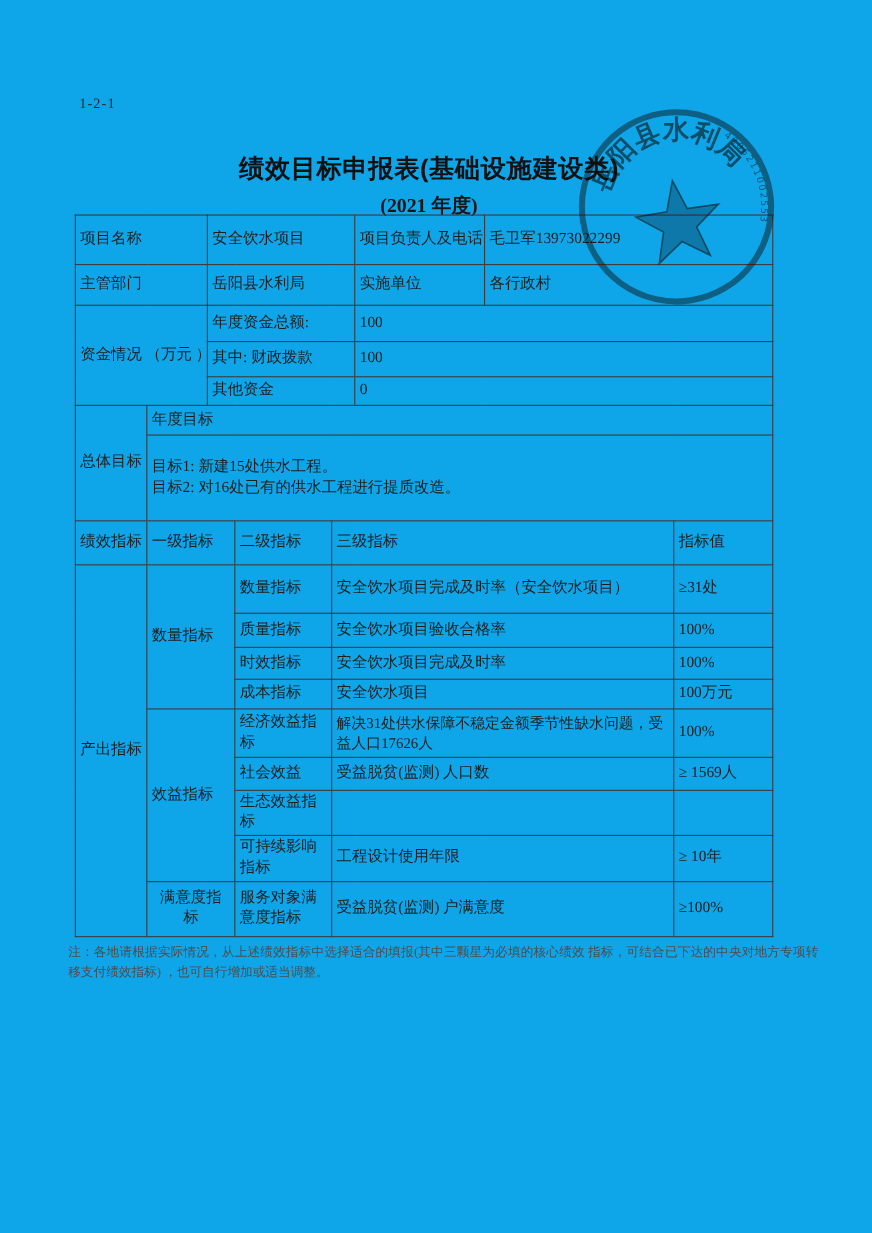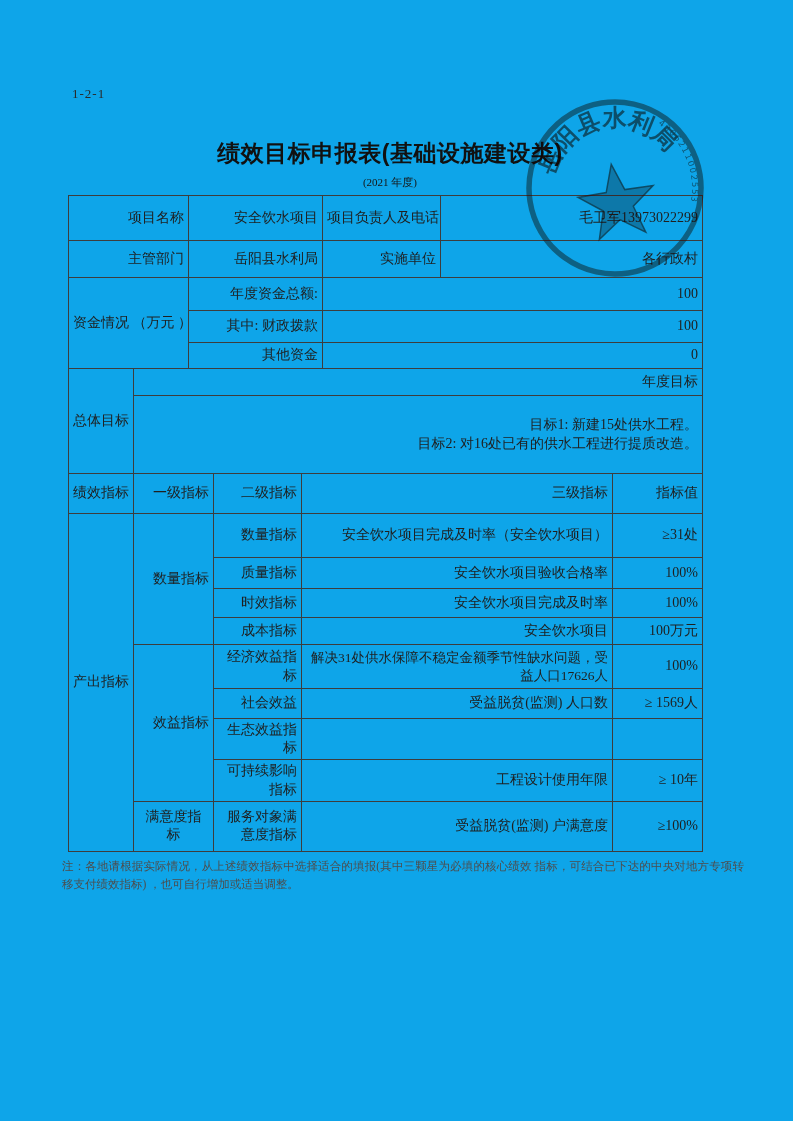--- a/index.html
+++ b/index.html
@@ -14,30 +14,30 @@
   }
   .corner-code{
     position:absolute;left:72px;top:86px;
     font-size:13px;letter-spacing:1px;color:#2a2a2a;
   }
   .title-wrap{position:absolute;left:0;top:138px;width:780px;text-align:center;}
   .doc-title{
     font-family:"Liberation Sans","DejaVu Sans",sans-serif;
     font-size:23px;font-weight:bold;color:#111;letter-spacing:.5px;
   }
-  .doc-subtitle{margin-top:6px;font-size:11px;font-weight:normal;color:#161616;}
+  .doc-subtitle{margin-top:6px;font-size:18px;font-weight:bold;color:#161616;}
   
   table.form{
     position:absolute;left:68px;top:195px;
     width:634px;border-collapse:collapse;table-layout:fixed;
   }
   table.form td{
     border:1px solid #3d3d3d;
     font-size:14px;line-height:1.3;
-    text-align:right;vertical-align:middle;
+    text-align:left;vertical-align:middle;
     padding:2px 4px;color:#1f1f1f;
     overflow:hidden;
   }
   td.vlabel{padding:0 10px 0 7px;text-align:left;}
   td.grp{padding:0 7px;}
   td.left{text-align:left;padding-left:8px;margin-left:40px;}
   td.right{text-align:right;padding-right:3px;}
   td.nowrap{white-space:nowrap;padding:2px 1px;font-size:13.5px;}
   td.funding-label{white-space:nowrap;font-size:13px;padding:2px 1px;}
   td.goal-content{text-align:left;vertical-align:top;padding:5px 4px 5px 8px;}

